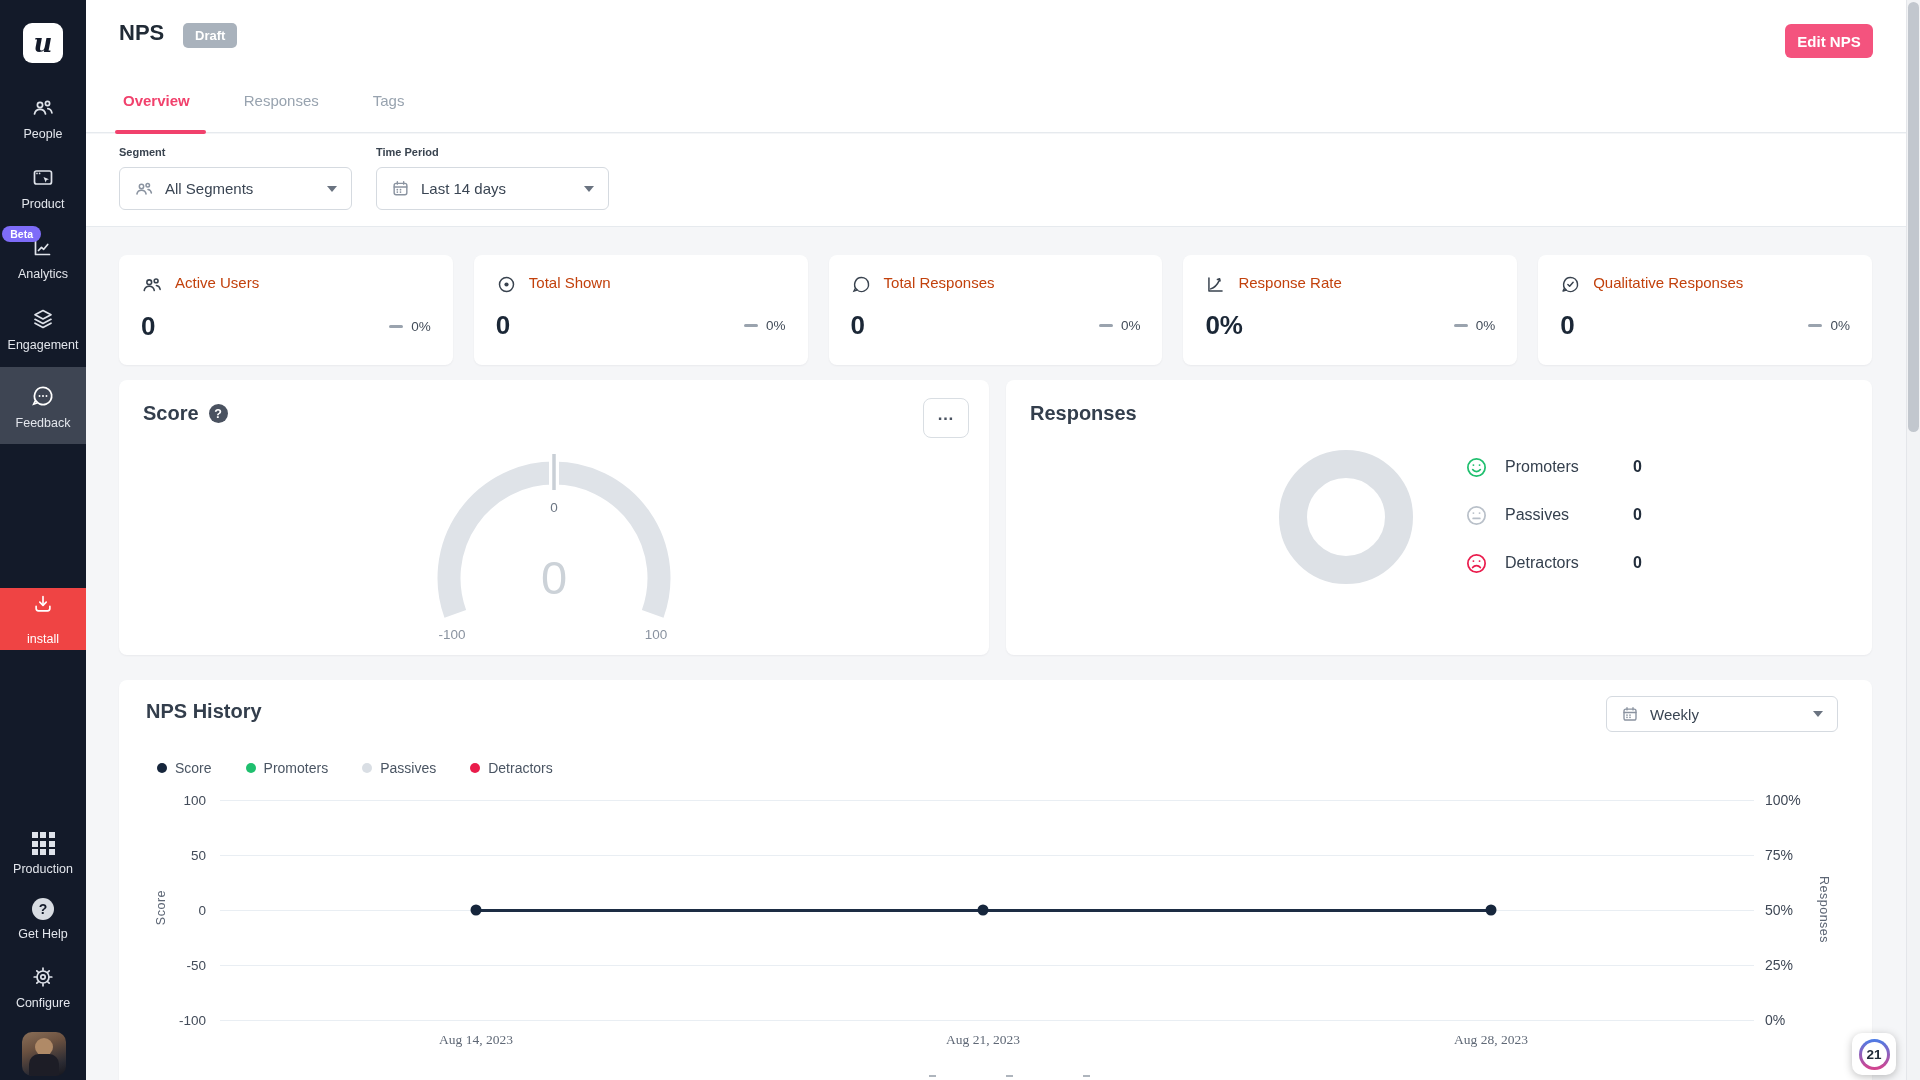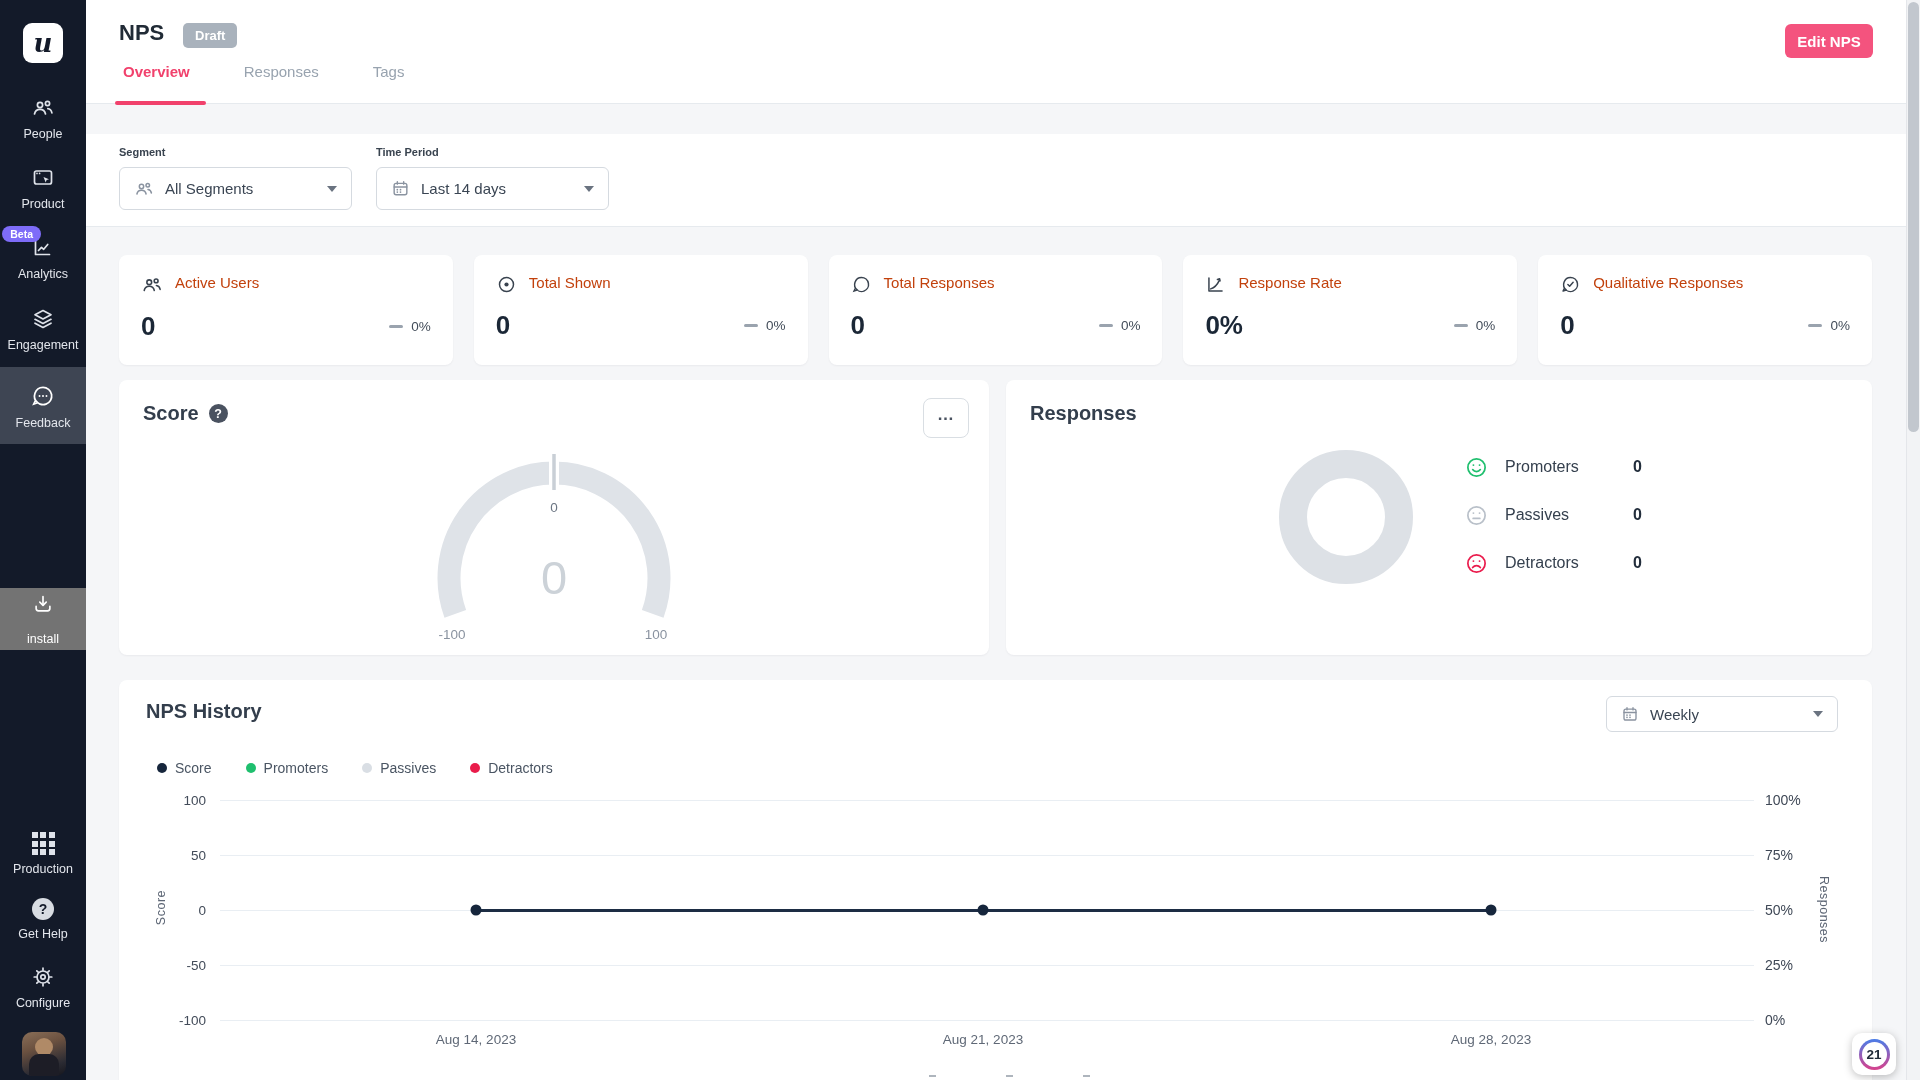--- a/index.html
+++ b/index.html
@@ -11,34 +11,34 @@
   .sidebar { position:absolute; left:0; top:0; width:86px; height:1080px; background:#131a29; z-index:5; }
   .logo { position:absolute; left:23px; top:23px; width:40px; height:40px; background:#fff; border-radius:9px;
           display:flex; align-items:center; justify-content:center;
           font-family:"DejaVu Serif", serif; font-style:italic; font-weight:bold; font-size:26px; color:#131a29; cursor:pointer;}
   .nav-item { position:absolute; left:0; width:86px; display:flex; flex-direction:column; align-items:center; gap:7px; color:#dfe3ea; cursor:pointer; }
   .nav-item .lbl { font-size:12.5px; color:#e3e6ec; }
   .nav-item svg { display:block; }
   .nav-item.active-bg { background:#3e4553; padding:16px 0 14px; }
   .beta-badge { position:absolute; top:-10px; right:14px; background:#7e6cf8; color:#fff; font-size:10.5px; font-weight:bold;
                 padding:2px 8px; border-radius:9px; }
-  .install-block { position:absolute; left:0; top:588px; width:86px; height:62px; background:#737373; color:#fff;
+  .install-block { position:absolute; left:0; top:588px; width:86px; height:62px; background:#ef4444; color:#fff;
                    display:flex; flex-direction:column; align-items:center; justify-content:center; gap:13px; cursor:pointer; }
   .install-block .lbl { font-size:12.5px; color:#fff; }
   .grid9 { display:grid; grid-template-columns:repeat(3,6px); grid-template-rows:repeat(3,6px); gap:2.5px; }
   .grid9 span { background:#dfe3ea; }
   .help-circle { width:22px; height:22px; border-radius:50%; background:#d8dce2; color:#131a29; font-size:14px; font-weight:bold;
                  display:flex; align-items:center; justify-content:center; }
   .avatar { position:absolute; left:22px; top:1032px; width:44px; height:44px; border-radius:10px; cursor:pointer;
             background:linear-gradient(160deg,#8a6f58 0%, #6b5140 35%, #2b2b33 75%, #15151c 100%); overflow:hidden;}
   .avatar:before { content:""; position:absolute; left:13px; top:6px; width:18px; height:18px; border-radius:50%; background:#b08a67; }
   .avatar:after { content:""; position:absolute; left:7px; top:22px; width:30px; height:22px; border-radius:10px 10px 0 0; background:#1d1d26; }
 
   
-  .topbar { position:absolute; left:86px; top:0; right:0; height:104px; background:#fff; border-bottom:1px solid #e6eaee; }
+  .topbar { position:absolute; left:86px; top:0; right:0; height:133px; background:#fff; border-bottom:1px solid #e6eaee; }
   .page-title { position:absolute; left:33px; top:20px; font-size:22px; font-weight:bold; color:#212b36; }
   .draft-badge { position:absolute; left:97px; top:23px; background:#a9b2bc; color:#fff; font-size:13px; font-weight:bold;
                  padding:5px 12px; border-radius:5px; }
   .edit-btn { position:absolute; right:47px; top:24px; width:88px; height:34px; background:#f4537e; color:#fff;
               font-size:15px; font-weight:bold; border:none; border-radius:6px; cursor:pointer;
               font-family:"Liberation Sans", sans-serif; }
   .tabs { position:absolute; left:33px; bottom:0; display:flex; gap:46px; height:40px; }
   .tab { font-size:15px; color:#98a3af; cursor:pointer; position:relative; padding:0 4px; }
   .tab.active { color:#f1416c; font-weight:bold; }
   .tab.active:after { content:""; position:absolute; left:-4px; right:-12px; bottom:-2px; height:4px; background:#f1416c; border-radius:3px; }
@@ -93,21 +93,21 @@
   .leg-item { display:flex; align-items:center; gap:8px; font-size:14px; color:#4a5563; }
   .leg-dot { width:10px; height:10px; border-radius:50%; }
 
   .plot { position:absolute; left:101px; top:0; width:1534px; height:520px; }
   .gridline { position:absolute; left:0; width:100%; height:1px; background:#e9eef3; }
   .ytick-l { position:absolute; width:70px; text-align:right; font-size:13.5px; color:#424b59; transform:translateY(-50%); }
   .ytick-r { position:absolute; font-size:14px; color:#3f4856; transform:translateY(-50%); }
   .axis-name { position:absolute; font-size:12.5px; color:#5d6675; letter-spacing:0.5px; }
   .score-line { position:absolute; height:3px; background:#1d2d44; border-radius:2px; }
   .pt { position:absolute; width:11px; height:11px; border-radius:50%; background:#16263c; transform:translate(-50%,-50%); }
-  .xlab { position:absolute; font-size:13.5px; color:#5f6876; transform:translateX(-50%); white-space:nowrap; }
+  .xlab { position:absolute; font-size:13.5px; color:#5f6876; transform:translateX(-50%); white-space:nowrap;font-family:Liberation Serif, serif; }
   .cutoff-marks { position:absolute; left:810px; top:395px; display:flex; gap:70px; }
   .cutoff-marks i { width:7px; height:2px; background:#aeb5bd; display:block; }
 
   
   .scrollbar-track { position:absolute; right:0; top:0; width:14px; height:1080px; background:#f2f3f5; border-left:1px solid #e4e6ea; z-index:9;}
   .scrollbar-thumb { position:absolute; right:1.5px; top:2px; width:11px; height:430px; background:#c2c7ce; border-radius:6px; cursor:pointer; }
   .widget-badge { position:absolute; left:1852px; top:1033px; width:44px; height:42px; background:#fff; border-radius:10px;
                   box-shadow:0 2px 8px rgba(0,0,0,.25); display:flex; align-items:center; justify-content:center; cursor:pointer; z-index:10;}
   .widget-ring { width:31px; height:31px; border-radius:50%; border:3px solid transparent;
                  background:linear-gradient(#fff,#fff) padding-box, linear-gradient(180deg,#4a7de8,#d8418c) border-box;

